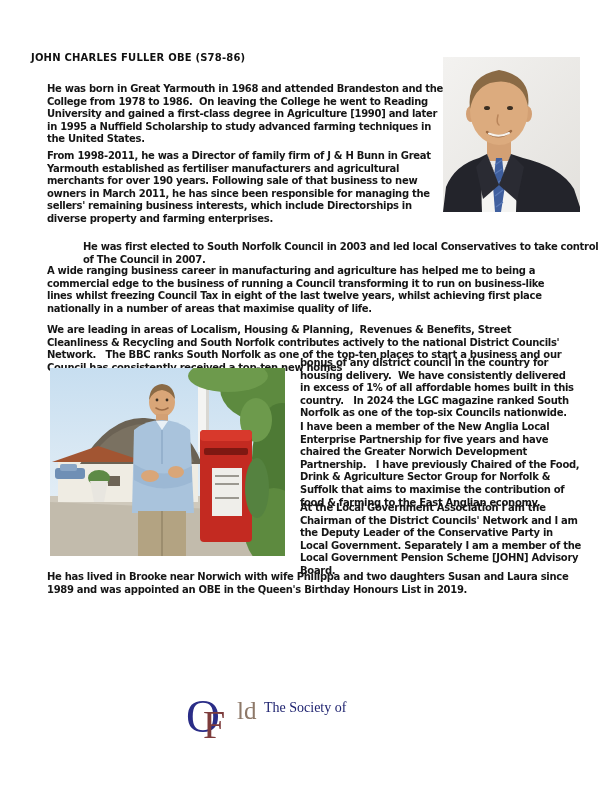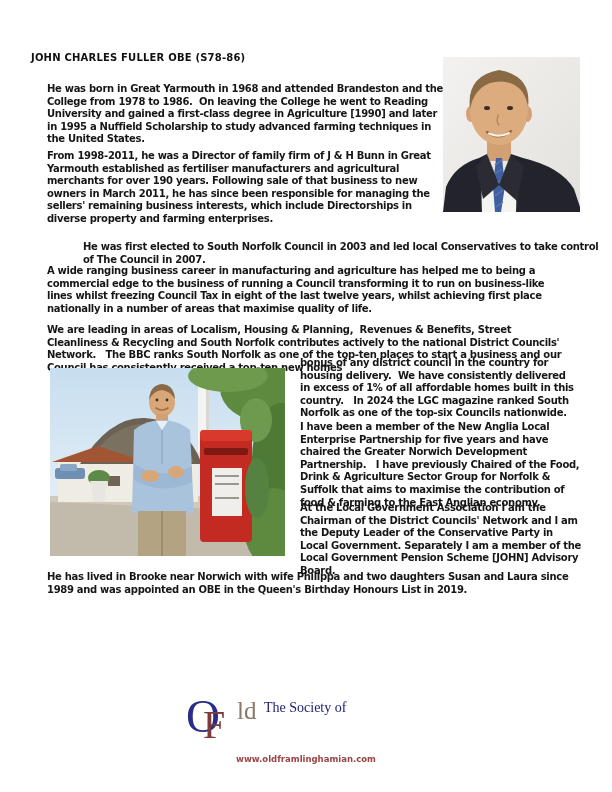--- a/index.html
+++ b/index.html
@@ -160,14 +160,13 @@
 <div class="abs para" style="left:300px; top:421px; width:282px;">I have been a member of the New Anglia Local Enterprise Partnership for five years and have chaired the Greater Norwich Development Partnership.   I have previously Chaired of the Food, Drink &amp; Agriculture Sector Group for Norfolk &amp; Suffolk that aims to maximise the contribution of food &amp; farming to the East Anglian economy.</div>
 <div class="abs para" style="left:300px; top:502px; width:282px;">At the Local Government Association I am the Chairman of the District Councils' Network and I am the Deputy Leader of the Conservative Party in Local Government. Separately I am a member of the Local Government Pension Scheme [JOHN] Advisory Board.</div>
 
 <div class="abs para" style="left:47px; top:571px; width:524px;">He has lived in Brooke near Norwich with wife Philippa and two daughters Susan and Laura since 1989 and was appointed an OBE in the Queen's Birthday Honours List in 2019.</div>
 
 <div class="logo">
   <span class="logo-o">O</span>
   <span class="logo-ld">ld</span>
   <span class="logo-soc">The Society of</span>
   <span class="logo-f">F</span>
-  <a href="#" class="logo-url">www.oldframlinghamian.com</a>
 </div>
 
 </body></html>

